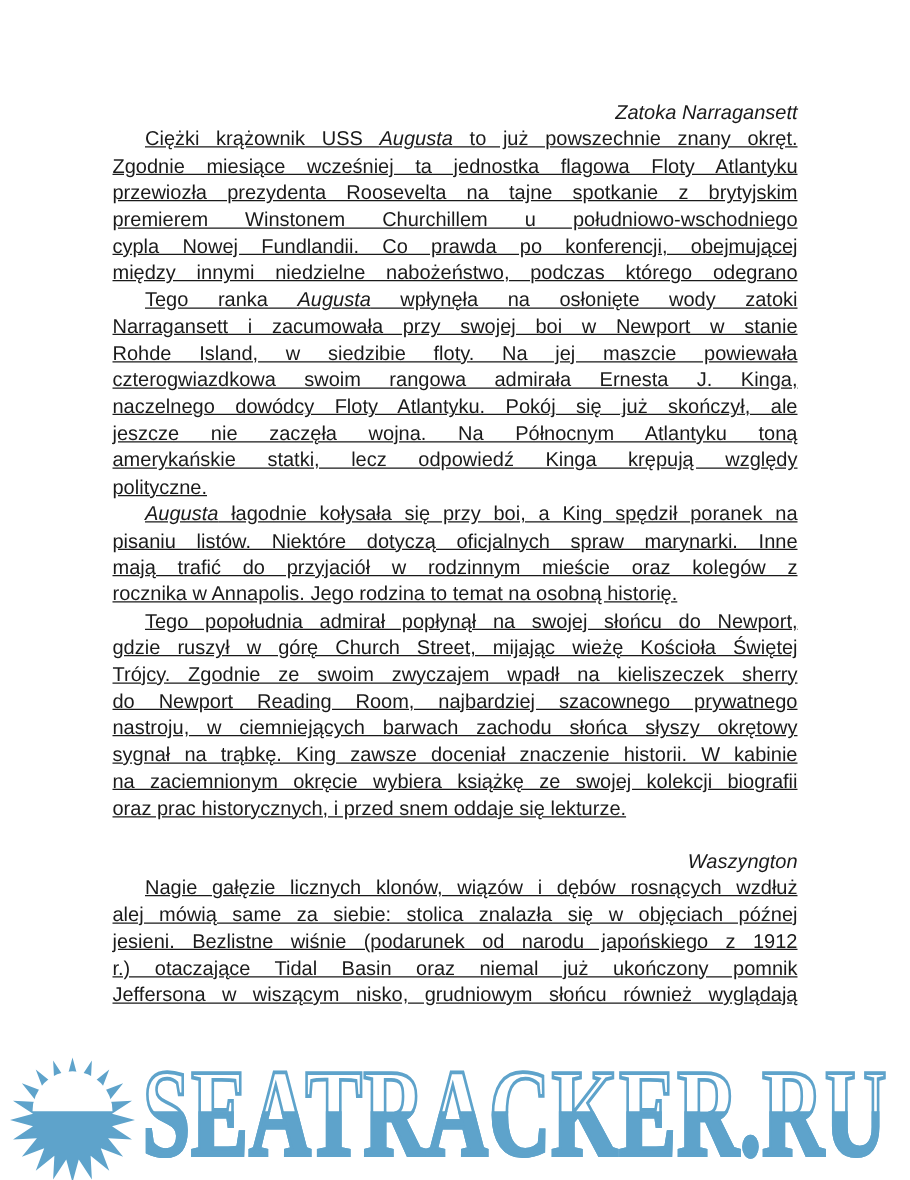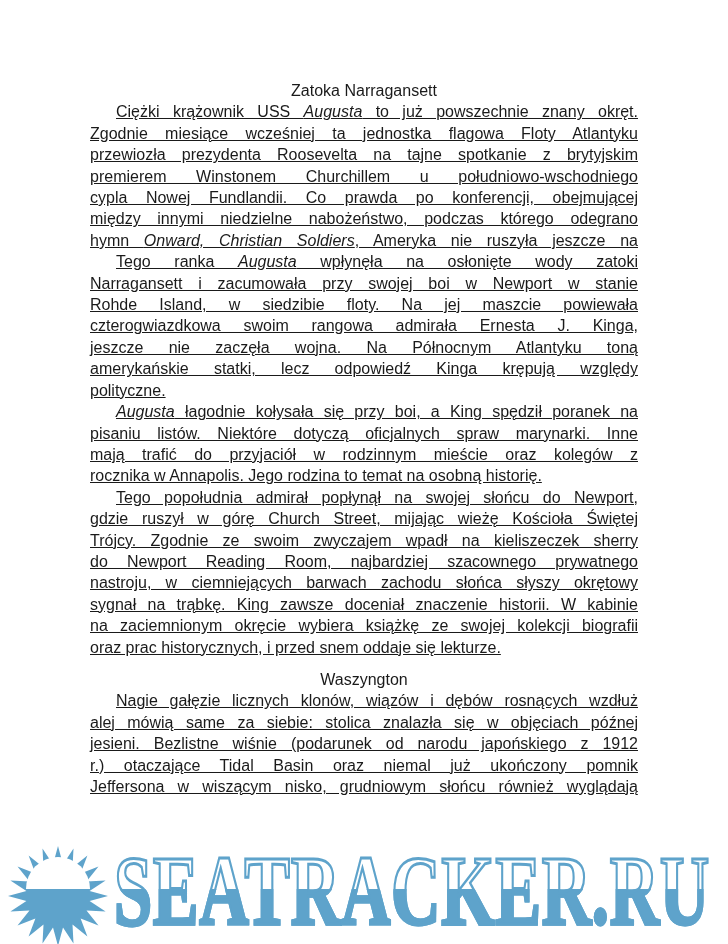--- a/index.html
+++ b/index.html
@@ -14,23 +14,24 @@
   .text-block {
     position: absolute;
     left: 90px;
     top: 80px;
     width: 548px;
     font-size: 16px;
     line-height: 21.4px;
     color: #1a1a1a;
   }
   .heading {
-    text-align: center;
+    font-style: italic;
+    text-align: right;
   }
-  .text-block > .heading:not(:first-child) { margin-top: 11px; }
+  .text-block > .heading:not(:first-child) { margin-top: 21px; }
   .line {
     text-align: justify;
     text-align-last: justify;
     text-justify: inter-word;
     white-space: normal;
     text-decoration: underline;
   }
   .line.first { text-indent: 26px; }
   .line.last { text-align-last: left; }
   .watermark {
@@ -57,25 +58,25 @@
 <div class="page">
 
   <div class="text-block">
       <div class="heading">Zatoka Narragansett</div>
       <div class="line first">Ciężki krążownik USS <i>Augusta</i> to już powszechnie znany okręt.</div>
       <div class="line">Zgodnie miesiące wcześniej ta jednostka flagowa Floty Atlantyku</div>
       <div class="line">przewiozła prezydenta Roosevelta na tajne spotkanie z brytyjskim</div>
       <div class="line">premierem Winstonem Churchillem u południowo-wschodniego</div>
       <div class="line">cypla Nowej Fundlandii. Co prawda po konferencji, obejmującej</div>
       <div class="line">między innymi niedzielne nabożeństwo, podczas którego odegrano</div>
-      <div class="line">hymn <i>Onward, Christian Soldiers</i>, Ameryka nie ruszyła jeszcze na</div>
       <div class="line first">Tego ranka <i>Augusta</i> wpłynęła na osłonięte wody zatoki</div>
       <div class="line">Narragansett i zacumowała przy swojej boi w Newport w stanie</div>
       <div class="line">Rohde Island, w siedzibie floty. Na jej maszcie powiewała</div>
       <div class="line">czterogwiazdkowa swoim rangowa admirała Ernesta J. Kinga,</div>
+      <div class="line">naczelnego dowódcy Floty Atlantyku. Pokój się już skończył, ale</div>
       <div class="line">jeszcze nie zaczęła wojna. Na Północnym Atlantyku toną</div>
       <div class="line">amerykańskie statki, lecz odpowiedź Kinga krępują względy</div>
       <div class="line last">polityczne.</div>
       <div class="line first"><i>Augusta</i> łagodnie kołysała się przy boi, a King spędził poranek na</div>
       <div class="line">pisaniu listów. Niektóre dotyczą oficjalnych spraw marynarki. Inne</div>
       <div class="line">mają trafić do przyjaciół w rodzinnym mieście oraz kolegów z</div>
       <div class="line last">rocznika w Annapolis. Jego rodzina to temat na osobną historię.</div>
       <div class="line first">Tego popołudnia admirał popłynął na swojej słońcu do Newport,</div>
       <div class="line">gdzie ruszył w górę Church Street, mijając wieżę Kościoła Świętej</div>
       <div class="line">Trójcy. Zgodnie ze swoim zwyczajem wpadł na kieliszeczek sherry</div>

